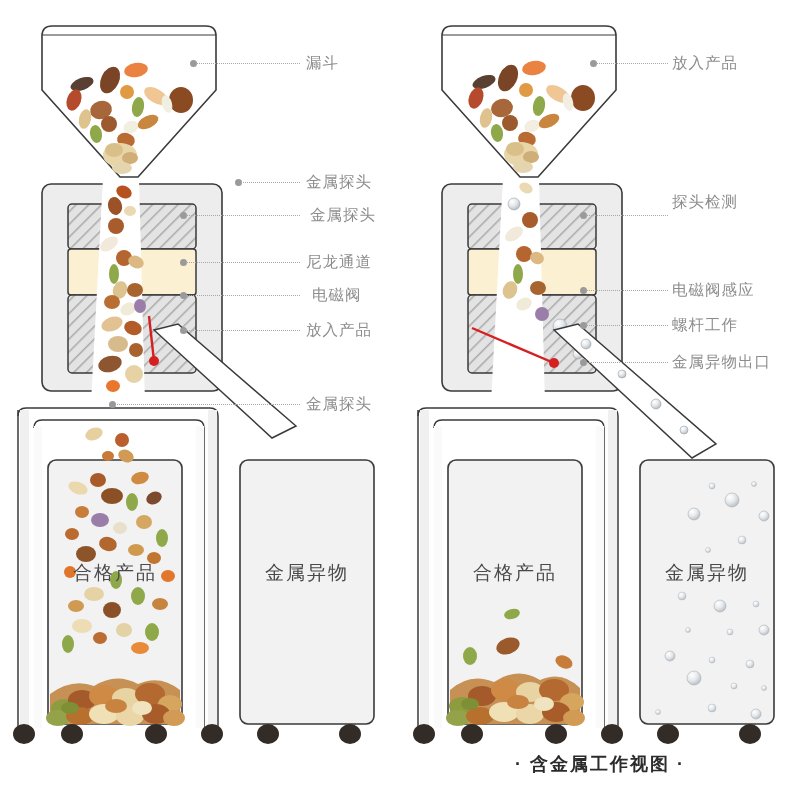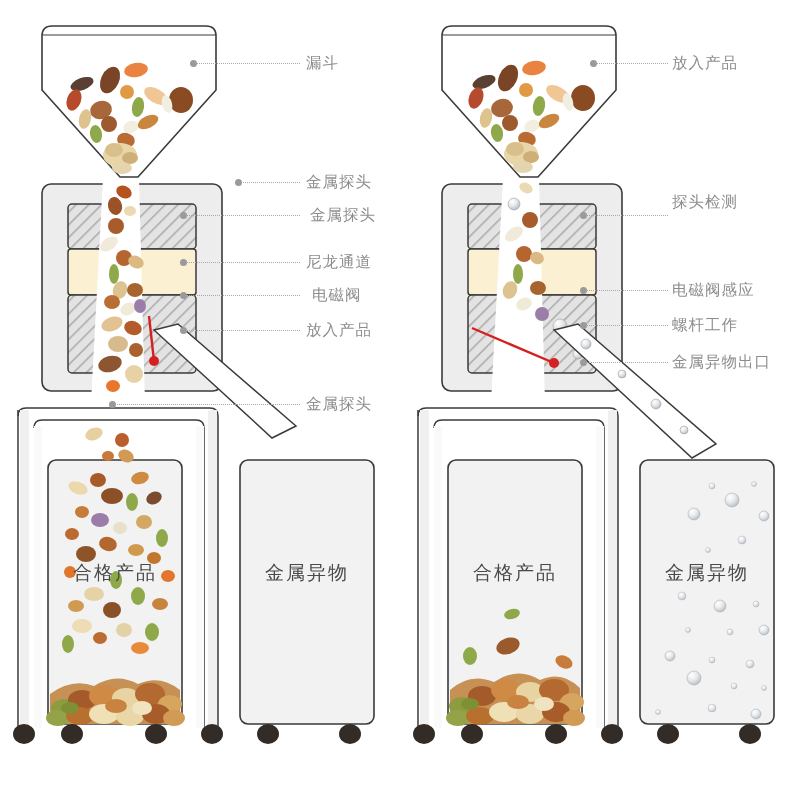--- a/index.html
+++ b/index.html
@@ -423,15 +423,16 @@
 
       <div class="leaddot" style="left:180px;top:322px;"></div>
       <div class="lead" style="left:186px;top:325px;width:82px;"></div>
       <div class="lbl" style="left:272px;top:317px;">螺杆工作</div>
 
       <div class="leaddot" style="left:180px;top:359px;"></div>
       <div class="lead" style="left:186px;top:362px;width:82px;"></div>
       <div class="lbl" style="left:272px;top:354px;">金属异物出口</div>
     </div>
 
+    <div class="caption">· 含金属工作视图 ·</div>
   </div>
 
 </div>
 
 </body></html>

